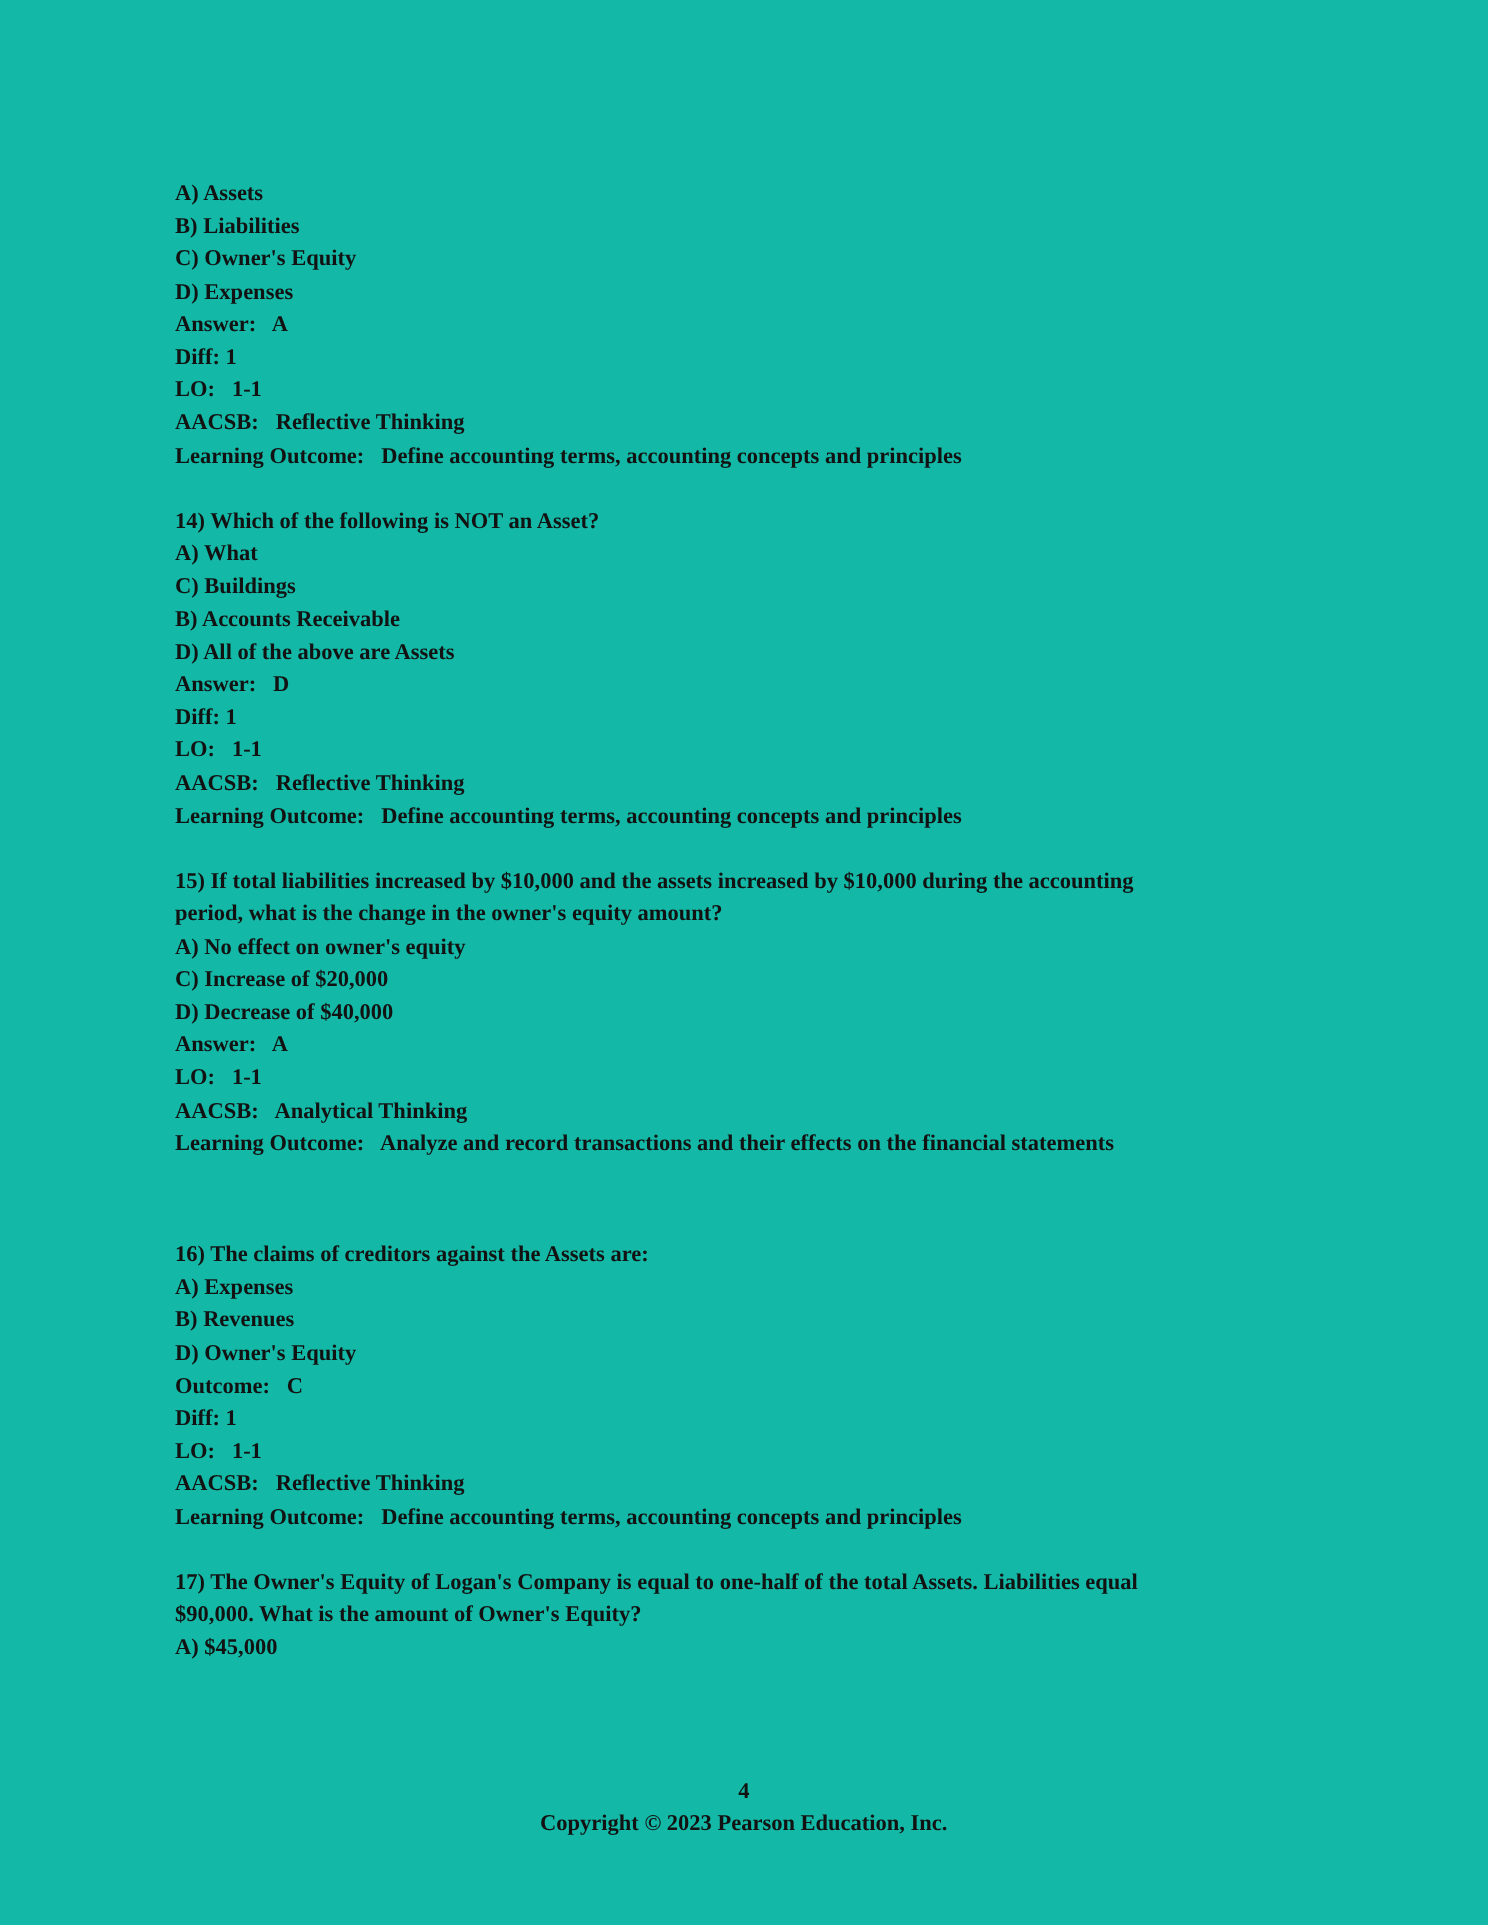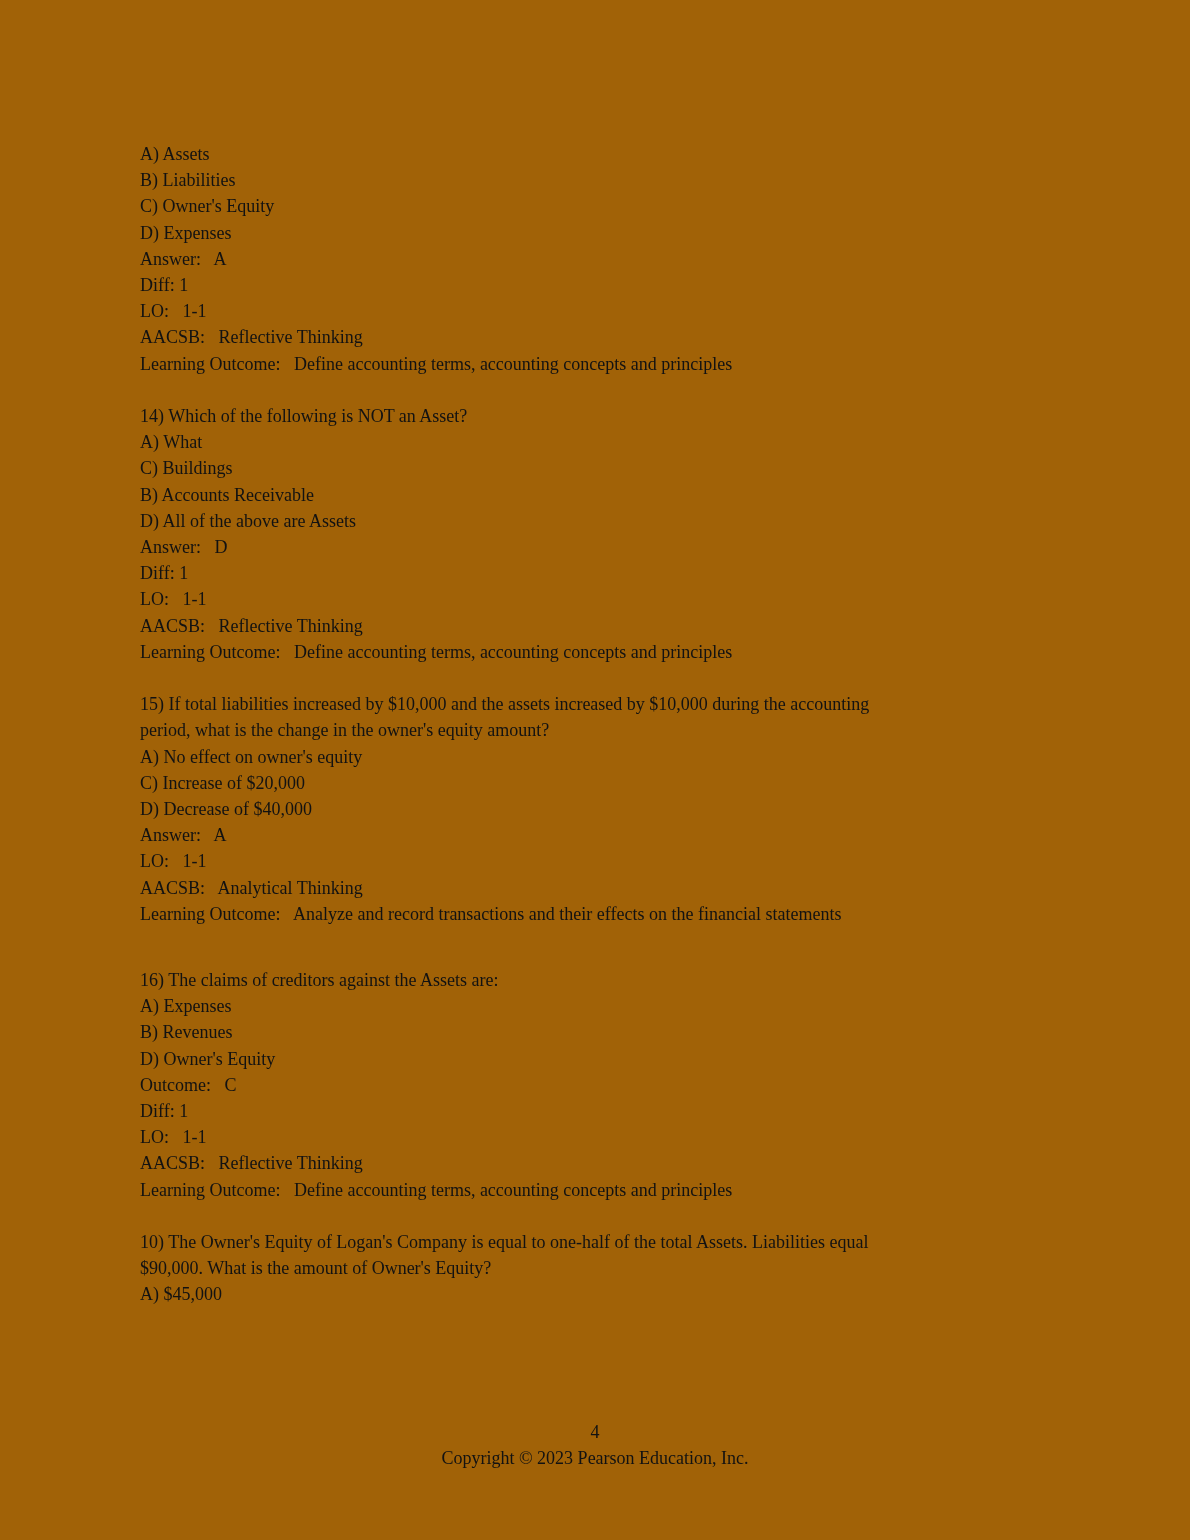--- a/index.html
+++ b/index.html
@@ -4,39 +4,40 @@
 <style>
   html, body {
     margin: 0;
     padding: 0;
     background: #ffffff;
   }
   .page {
     position: relative;
     width: 1190px;
     height: 1540px;
-    background: #a16207;
+    background: #14b8a6;
     color: #121212;
     font-family: "Liberation Serif", "DejaVu Serif", serif;
     font-size: 18px;
     line-height: 26.2px;
     box-sizing: border-box;
     overflow: hidden;
+    font-weight: bold;
   }
   .content {
     position: absolute;
     top: 141px;
     left: 140px;
     width: 920px;
   }
   .block {
     margin: 0 0 26.2px 0;
   }
   .block.gap-large {
-    margin-top: 40px;
+    margin-top: 63px;
   }
   .line {
     margin: 0;
     padding: 0;
     white-space: pre;
   }
   .footer {
     position: absolute;
     top: 1419px;
     left: 0;
@@ -97,21 +98,21 @@
         <p class="line">B) Revenues</p>
         <p class="line">D) Owner's Equity</p>
         <p class="line">Outcome:   C</p>
         <p class="line">Diff: 1</p>
         <p class="line">LO:   1-1</p>
         <p class="line">AACSB:   Reflective Thinking</p>
         <p class="line">Learning Outcome:   Define accounting terms, accounting concepts and principles</p>
       </section>
 
     <section class="block">
-        <p class="line">10) The Owner's Equity of Logan's Company is equal to one-half of the total Assets. Liabilities equal</p>
+        <p class="line">17) The Owner's Equity of Logan's Company is equal to one-half of the total Assets. Liabilities equal</p>
         <p class="line">$90,000. What is the amount of Owner's Equity?</p>
         <p class="line">A) $45,000</p>
       </section>
 
   </main>
 
   <footer class="footer">
     <p>4</p>
     <p>Copyright © 2023 Pearson Education, Inc.</p>
   </footer>

